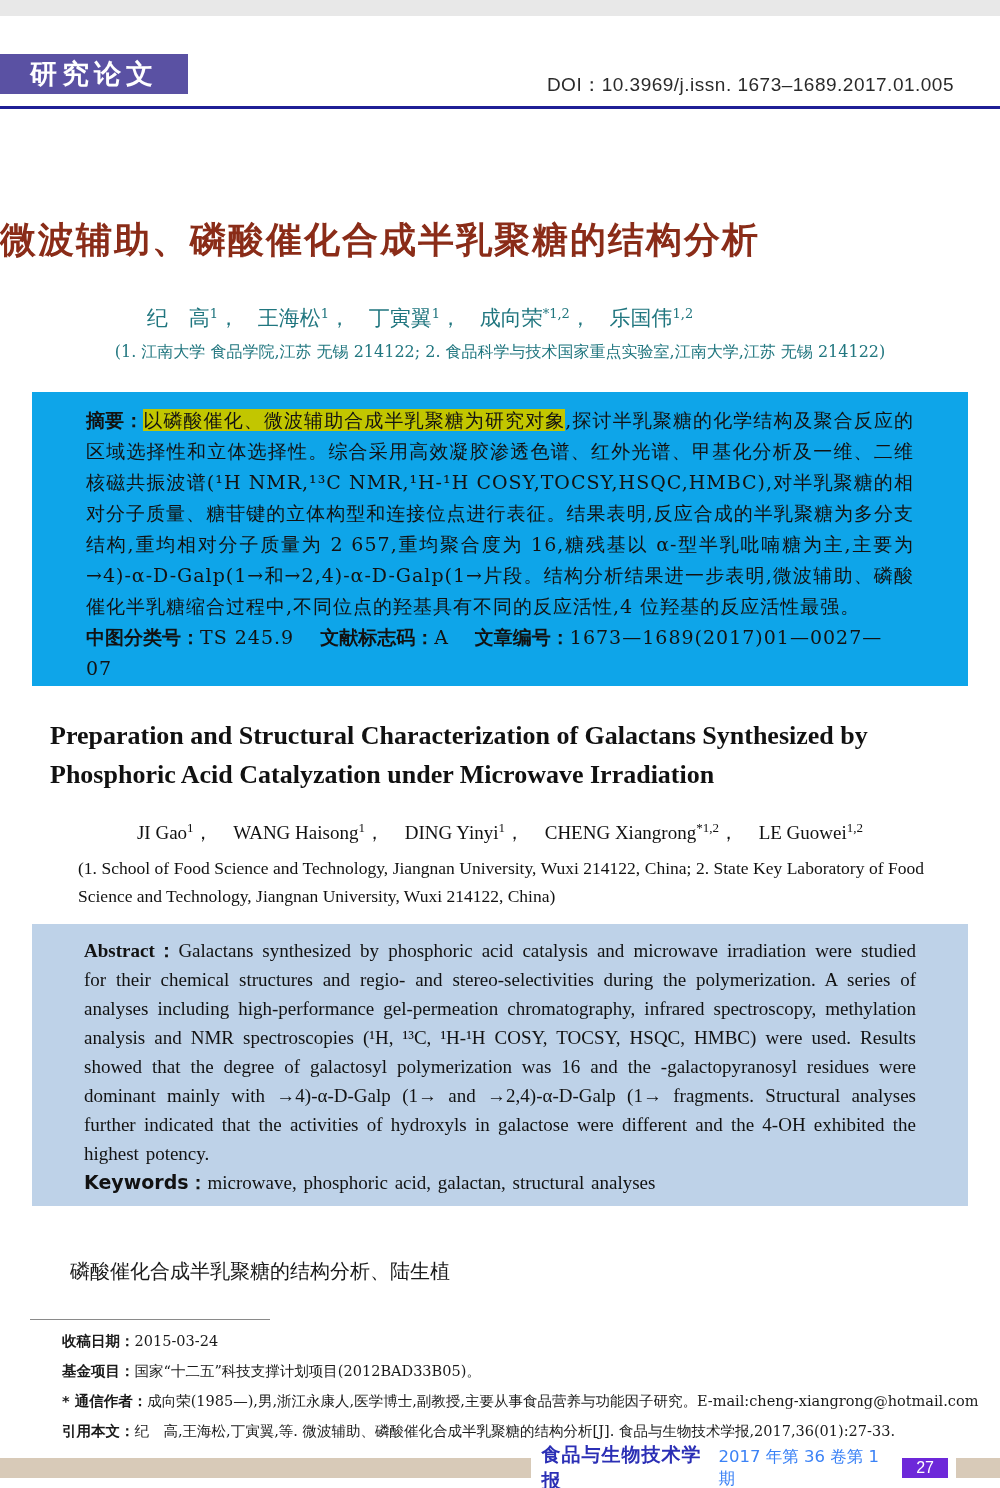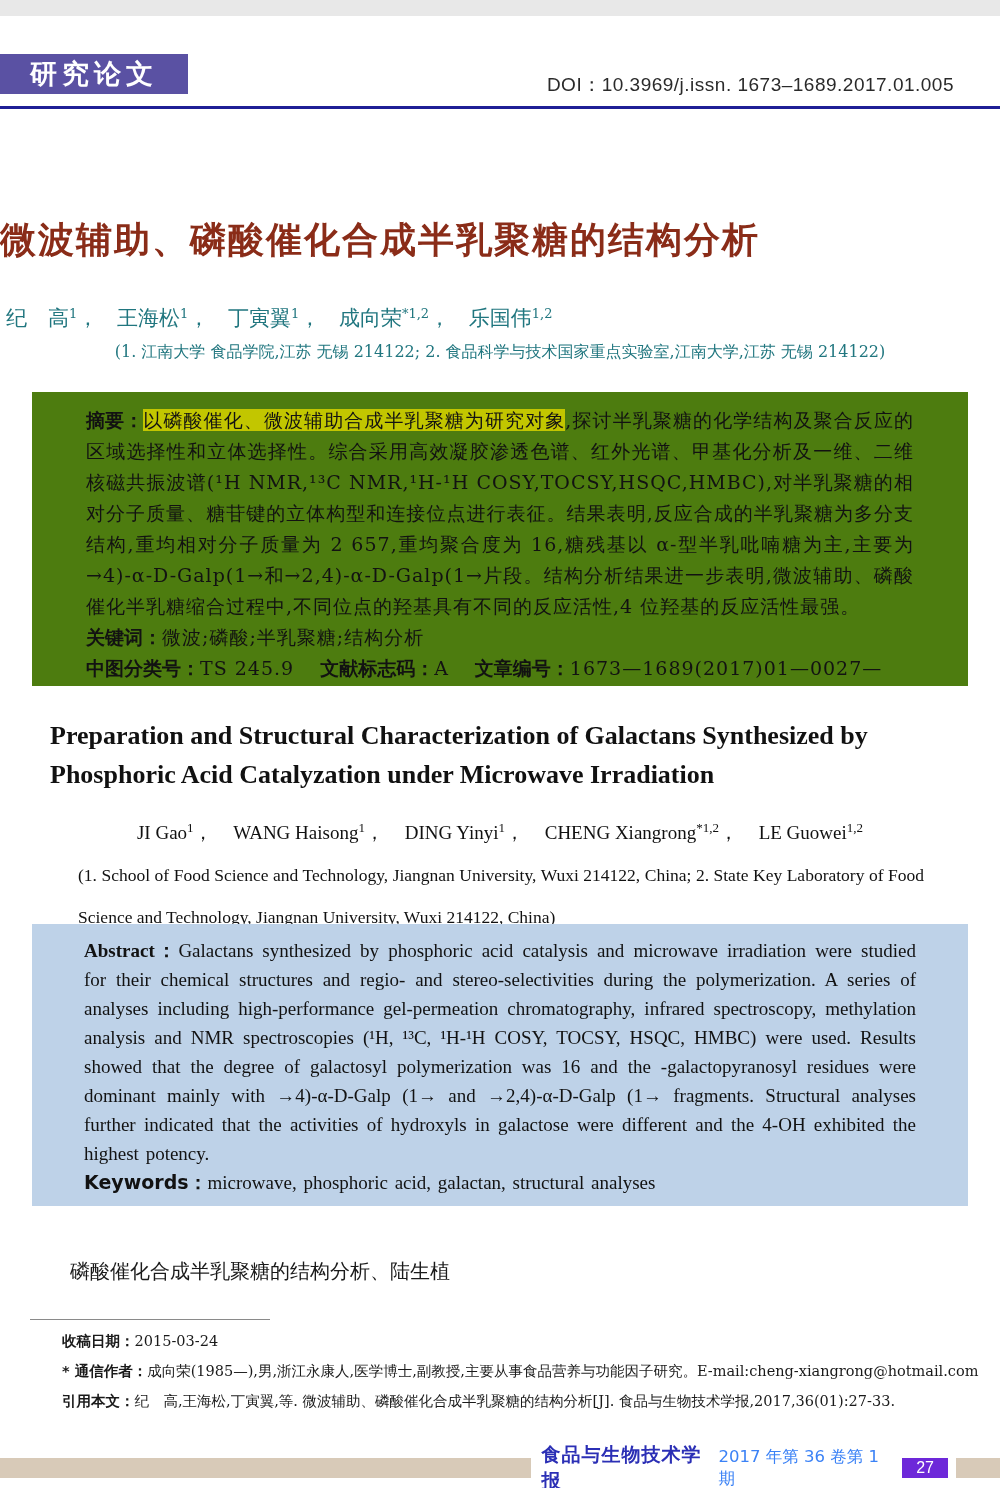--- a/index.html
+++ b/index.html
@@ -20,34 +20,34 @@
     font-family:"Liberation Sans", sans-serif; letter-spacing:0.5px;
   }
   .head-rule { position:absolute; left:0; top:90px; width:1000px; height:3px; background:#1f1f96; }
 
   
   .title-cn {
     position:absolute; top:200px; left:0; width:1000px; text-align:left;
     font-size:36px; font-weight:bold; color:#8a2c18; letter-spacing:2px;
   }
   .authors-cn {
-    position:absolute; top:288px; left:0; width:840px; 
+    position:absolute; top:288px; left:0; width:840px; text-align:center;
     color:#20767f; font-size:21px; font-family:"DejaVu Serif", serif;
   }
   .authors-cn .author { margin:0 6px; }
   .sup { font-size:13px; position:relative; top:-7px; letter-spacing:0; }
   .affil-cn {
     position:absolute; top:326px; left:0; width:1000px; text-align:center;
     color:#20767f; font-size:16px; font-family:"DejaVu Serif", serif;
   }
 
   
   .abstract-cn {
     position:absolute; left:32px; top:376px; width:936px; height:294px;
-    background:#4d7c0f; padding:13px 54px 0 54px; overflow:hidden;
+    background:#0ea5e9; padding:13px 54px 0 54px; overflow:hidden;
     font-family:"DejaVu Serif", serif; font-size:19px; line-height:31px;
     color:#121212; text-align:justify; letter-spacing:1px;
   }
   .abstract-cn .lbl, .kw-line .lbl, .class-line .lbl {
     font-family:"DejaVu Sans", sans-serif; font-weight:bold; letter-spacing:0;
   }
   .hl { background:#c2c600; }
   .kw-line { text-align:left; }
   .class-line { text-align:left; }
   .class-line .pair { margin-right:26px; }
@@ -58,21 +58,21 @@
     font-family:"Liberation Serif", serif; font-weight:bold; font-size:26px;
     line-height:39px; color:#111111;
   }
   .authors-en {
     position:absolute; top:804px; left:0; width:1000px; text-align:center;
     font-family:"Liberation Serif", serif; font-size:19px; color:#111;
   }
   .authors-en .author { margin:0 8px; }
   .affil-en {
     position:absolute; top:838px; left:78px; width:846px;
-    font-family:"Liberation Serif", serif; font-size:17.5px; line-height:42px;
+    font-family:"Liberation Serif", serif; font-size:17.5px; line-height:28px;
     color:#111; text-align:justify;
   }
 
   
   .abstract-en {
     position:absolute; left:32px; top:908px; width:936px; height:282px;
     background:#bed2e8; padding:12px 52px 0 52px; overflow:hidden;
     font-family:"Liberation Serif", serif; font-size:19px; line-height:29px;
     color:#121212; text-align:justify; word-spacing:2px;
   }
@@ -129,21 +129,20 @@
     <span class="author"><span>王海松</span><span class="sup">1</span><span>，</span></span>
     <span class="author"><span>丁寅翼</span><span class="sup">1</span><span>，</span></span>
     <span class="author"><span>成向荣</span><span class="sup">*1,2</span><span>，</span></span>
     <span class="author"><span>乐国伟</span><span class="sup">1,2</span><span></span></span>
   </div>
 
   <div class="affil-cn">(1. 江南大学 食品学院,江苏 无锡 214122; 2. 食品科学与技术国家重点实验室,江南大学,江苏 无锡 214122)</div>
 
   <div class="abstract-cn">
     <p><span class="lbl">摘要：</span><span class="hl">以磷酸催化、微波辅助合成半乳聚糖为研究对象</span><span>,探讨半乳聚糖的化学结构及聚合反应的区域选择性和立体选择性。综合采用高效凝胶渗透色谱、红外光谱、甲基化分析及一维、二维核磁共振波谱(¹H NMR,¹³C NMR,¹H-¹H COSY,TOCSY,HSQC,HMBC),对半乳聚糖的相对分子质量、糖苷键的立体构型和连接位点进行表征。结果表明,反应合成的半乳聚糖为多分支结构,重均相对分子质量为 2 657,重均聚合度为 16,糖残基以 α-型半乳吡喃糖为主,主要为→4)-α-D-Galp(1→和→2,4)-α-D-Galp(1→片段。结构分析结果进一步表明,微波辅助、磷酸催化半乳糖缩合过程中,不同位点的羟基具有不同的反应活性,4 位羟基的反应活性最强。</span></p>
-    <p class="kw-line"><span class="lbl">关键词：</span><span>微波;磷酸;半乳聚糖;结构分析</span></p>
     <p class="class-line">
       <span class="pair"><span class="lbl">中图分类号：</span><span>TS 245.9</span></span><span class="pair"><span class="lbl">文献标志码：</span><span>A</span></span><span class="pair"><span class="lbl">文章编号：</span><span>1673—1689(2017)01—0027—07</span></span>
     </p>
   </div>
 
   <div class="title-en">
     <div>Preparation and Structural Characterization of Galactans Synthesized by</div>
     <div>Phosphoric Acid Catalyzation under Microwave Irradiation</div>
   </div>
 
@@ -160,20 +159,21 @@
   <div class="abstract-en">
     <p><span class="lbl">Abstract：</span><span>Galactans synthesized by phosphoric acid catalysis and microwave irradiation were studied for their chemical structures and regio- and stereo-selectivities during the polymerization. A series of analyses including high-performance gel-permeation chromatography, infrared spectroscopy, methylation analysis and NMR spectroscopies (¹H, ¹³C, ¹H-¹H COSY, TOCSY, HSQC, HMBC) were used. Results showed that the degree of galactosyl polymerization was 16 and the -galactopyranosyl residues were dominant mainly with →4)-α-D-Galp (1→ and →2,4)-α-D-Galp (1→ fragments. Structural analyses further indicated that the activities of hydroxyls in galactose were different and the 4-OH exhibited the highest potency.</span></p>
     <p class="kw-line"><span class="lbl">Keywords：</span><span>microwave, phosphoric acid, galactan, structural analyses</span></p>
   </div>
 
   <div class="body-col left">磷酸催化合成半乳聚糖的结构分析、陆生植</div>
 
   <div class="foot-rule"></div>
   <div class="footnotes">
     <div class="foot-row"><span class="lbl">收稿日期：</span><span>2015-03-24</span></div>
+    <div class="foot-row"><span class="lbl">基金项目：</span><span>国家“十二五”科技支撑计划项目(2012BAD33B05)。</span></div>
     <div class="foot-row"><span class="lbl">* 通信作者：</span><span>成向荣(1985—),男,浙江永康人,医学博士,副教授,主要从事食品营养与功能因子研究。E-mail:cheng-xiangrong@hotmail.com</span></div>
     <div class="foot-row"><span class="lbl">引用本文：</span><span>纪　高,王海松,丁寅翼,等. 微波辅助、磷酸催化合成半乳聚糖的结构分析[J]. 食品与生物技术学报,2017,36(01):27-33.</span></div>
   </div>
 
   <div class="bottom-bar">
     <div class="beige l"></div>
     <span class="journal-name">食品与生物技术学报</span>
     <span class="journal-issue">2017 年第 36 卷第 1 期</span>
     <div class="page-box">
         <span>27</span>

